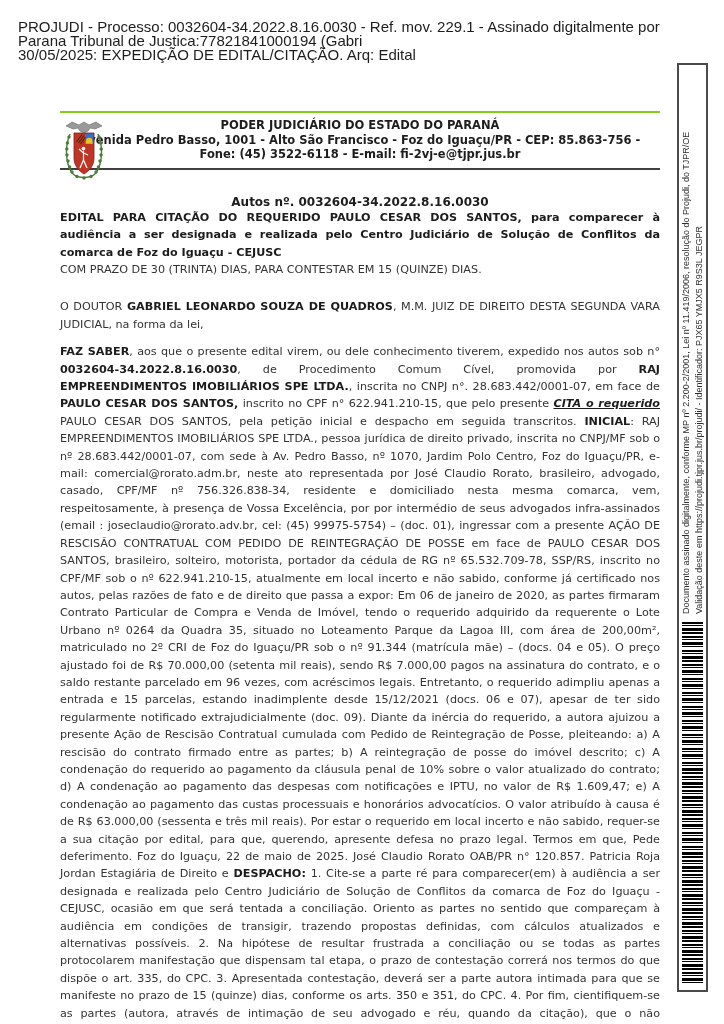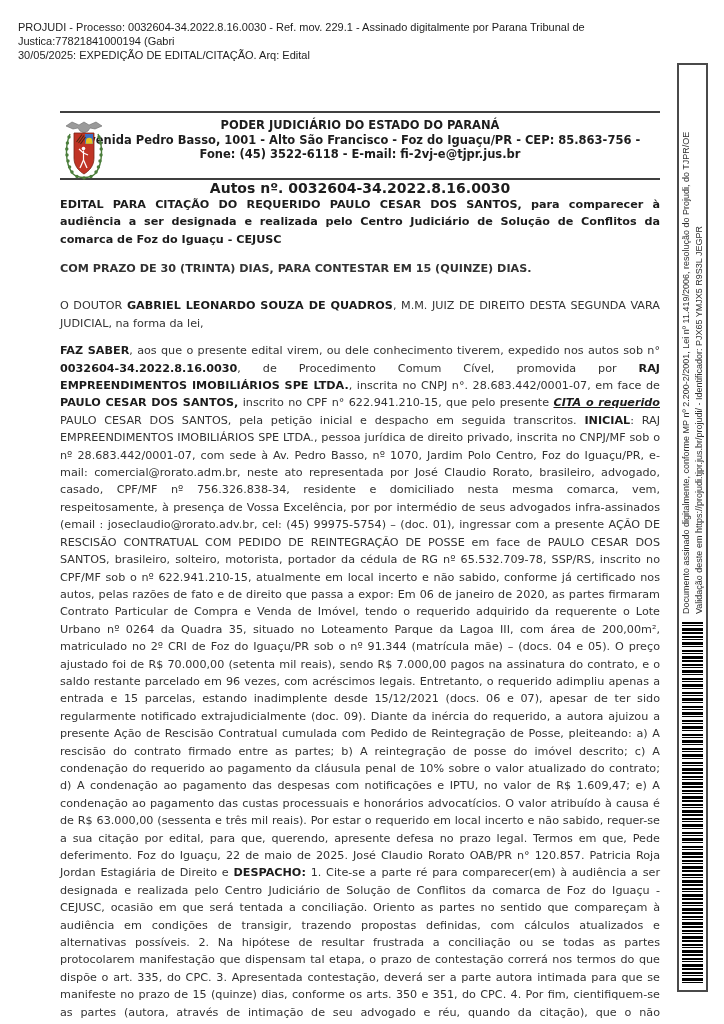--- a/index.html
+++ b/index.html
@@ -1,30 +1,30 @@
 <!DOCTYPE html>
 <html><head>
 <meta charset="utf-8">
 <style>
   html,body{margin:0;padding:0;background:#ffffff;}
   .page{position:relative;width:724px;height:1024px;background:#ffffff;overflow:hidden;
         font-family:"DejaVu Sans",sans-serif;color:#333;}
   
   .meta{position:absolute;left:18px;top:20px;width:692px;
-        font-family:"Liberation Sans",sans-serif;font-size:11px;line-height:14px;color:#1d1d1d;}
+        font-family:"Liberation Sans",sans-serif;font-size:15px;line-height:14px;color:#1d1d1d;}
   
   .doc{position:absolute;left:60px;top:111px;width:600px;}
-  .court-header{position:relative;border-top:2px solid #404040;border-bottom:2px solid #3f3f3f;
-                padding:5px 0 16px 0;}
+  .court-header{position:relative;border-top:2px solid #84cc16;border-bottom:2px solid #3f3f3f;
+                padding:5px 0 6px 0;}
   .court-lines{text-align:center;font-weight:bold;font-size:11.5px;line-height:14.6px;color:#1d1d1d;}
   .coa{position:absolute;left:2px;top:7px;width:44px;height:64px;}
-  .autos{margin-top:0;text-align:center;font-weight:bold;font-size:14px;color:#1d1d1d;}
+  .autos{margin-top:25px;text-align:center;font-weight:bold;font-size:12px;color:#1d1d1d;}
   .para{font-size:11.2px;line-height:17.4px;text-align:justify;color:#333;}
   .p-title{margin-top:0;font-weight:bold;color:#1c1c1c;}
-  .p-prazo{margin-top:12px;font-weight:bold;}
+  .p-prazo{margin-top:0;}
   .p-judge{margin-top:20px;}
   .p-body{margin-top:10px;}
   
   .sidebar{position:absolute;left:677px;top:63px;width:31px;height:929px;
            border:2px solid #4a4a4a;background:#fff;box-sizing:border-box;}
   .side-text{position:absolute;left:1px;top:549px;width:545px;height:26px;
              transform:rotate(-90deg);transform-origin:0 0;
              font-family:"Liberation Sans",sans-serif;font-size:9px;line-height:13px;
              color:#2e2e2e;white-space:nowrap;}
   .barcode{position:absolute;left:3px;top:557px;width:21px;height:362px;

